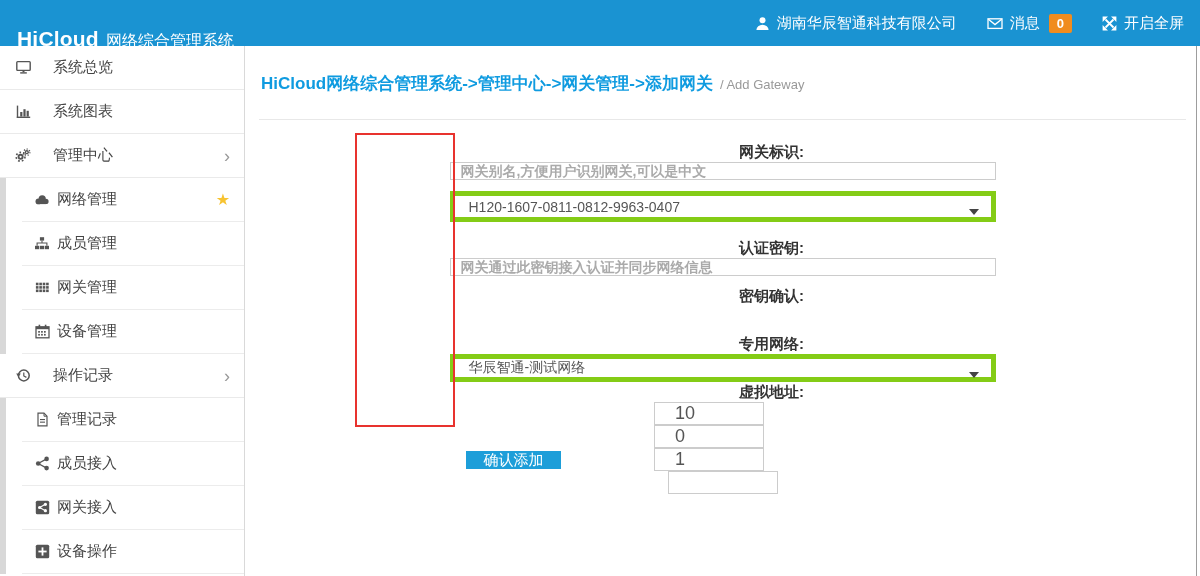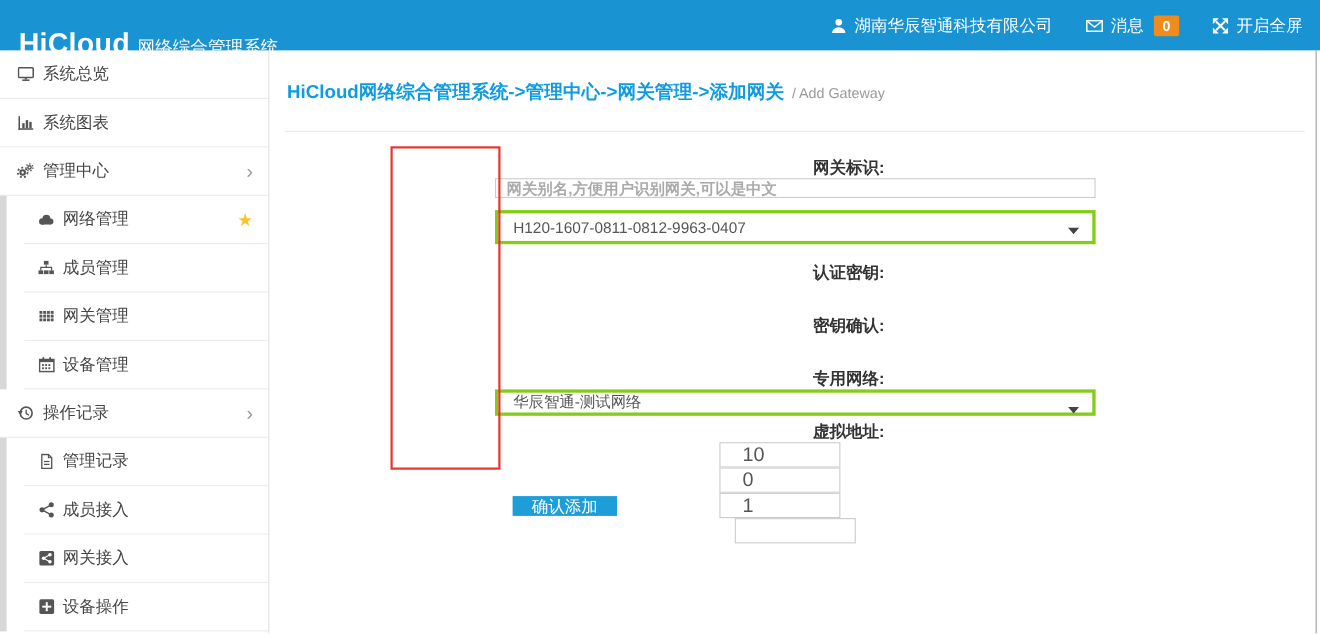--- a/index.html
+++ b/index.html
@@ -8,36 +8,36 @@
     font-family:"Liberation Sans","DejaVu Sans",sans-serif;
     background:#fff; position:relative; color:#444;
   }
 
   
   .topbar {
     height:46px; background:var(--topbar-bg,#1a93d2);
     display:flex; align-items:center; color:#fff;
   }
   .brand { padding-left:17px; display:flex; align-items:baseline; white-space:nowrap; }
-  .brand-primary { font-size:26px; font-weight:bold; letter-spacing:.2px;margin-top:32px; }
+  .brand-primary { font-size:21px; font-weight:bold; letter-spacing:.2px;margin-top:32px; }
   .brand-secondary { font-size:16px; margin-left:7px; }
   .topbar-right { margin-left:auto; display:flex; align-items:center; padding-right:16px; font-size:15px; }
   .topbar-item { display:flex; align-items:center; margin-left:30px; cursor:pointer; white-space:nowrap; }
   .topbar-item .ticon { display:flex; align-items:center; margin-right:7px; }
   .badge {
     background:var(--badge-bg,#f08c1e); color:#fff; font-size:13px; font-weight:bold;
     padding:2px 8px; border-radius:2px; margin-left:9px; line-height:15px;
   }
 
   
   .layout { display:flex; height:530px; }
   .sidebar { width:245px; flex:none; border-right:1px solid #d9d9d9; background:#fff; }
   .menu-item-top {
     height:44px; display:flex; align-items:center; padding:0 14px 0 12px;
-    border-bottom:1px solid #eaeaea; font-size:15px; color:#444; cursor:pointer;
+    border-bottom:1px solid #eaeaea; font-size:15px; color:#444; cursor:pointer;gap:14px;
   }
   .menu-item-top .micon { width:22px; display:flex; justify-content:center; margin-right:5px; }
   .chevron { margin-left:auto; color:#999; font-size:18px; line-height:14px; }
   .submenu { position:relative; }
   .submenu::before {
     content:""; position:absolute; left:0; top:0; bottom:0; width:6px; background:#d8d8d8;
   }
   .menu-item-sub { padding-left:22px; cursor:pointer; }
   .menu-item-sub .sub-inner {
     height:44px; display:flex; align-items:center; padding-left:9px; padding-right:14px;
@@ -60,21 +60,21 @@
   .form-label {
     width:192px; text-align:right; font-weight:bold; font-size:15px; color:#333;
     margin-right:29px; white-space:nowrap;
   }
   .text-input {
     width:546px; height:31px; border:1px solid #ccc; padding:0 10px;
     font-size:14px; color:#555; font-family:inherit; outline:none; background:#fff;font-weight:bold;
   }
   .text-input::placeholder { color:#aaa; opacity:1; }
   .select-box {
-    width:546px; height:31px; border:3px solid #84cc16; display:flex; align-items:center;
+    width:546px; height:31px; border:5px solid #84cc16; display:flex; align-items:center;
     padding:0 26px 0 14px; font-size:14px; color:#555; position:relative; cursor:pointer; background:#fff;
   }
   .select-box::after {
     content:""; position:absolute; right:12px; top:13px;
     border-left:5px solid transparent; border-right:5px solid transparent; border-top:6px solid #444;
   }
   .ip-input {
     width:110px; height:31px; border:1px solid #ccc; padding:0 20px; margin-right:27px;
     font-size:18px; color:#555; font-family:inherit; outline:none; background:#fff;
   }
@@ -340,20 +340,21 @@
     </div>
     <div class="gw-form" id="gw-form"><div class="form-row">
           <div class="form-label">网关标识:</div>
           <input class="text-input" placeholder="网关别名,方便用户识别网关,可以是中文" style="">
         </div><div class="form-row">
           <div class="select-box">
             <span>H120-1607-0811-0812-9963-0407</span>
           </div>
         </div><div class="form-row">
           <div class="form-label">认证密钥:</div>
+          <input class="text-input" placeholder="网关通过此密钥接入认证并同步网络信息" style="">
         </div><div class="form-row">
           <div class="form-label">密钥确认:</div>
         </div><div class="form-row">
           <div class="form-label">专用网络:</div>
           <div class="select-box">
             <span>华辰智通-测试网络</span>
           </div>
         </div><div class="form-row">
           <div class="form-label">虚拟地址:</div>
           <input class="ip-input" value="10" style="">

